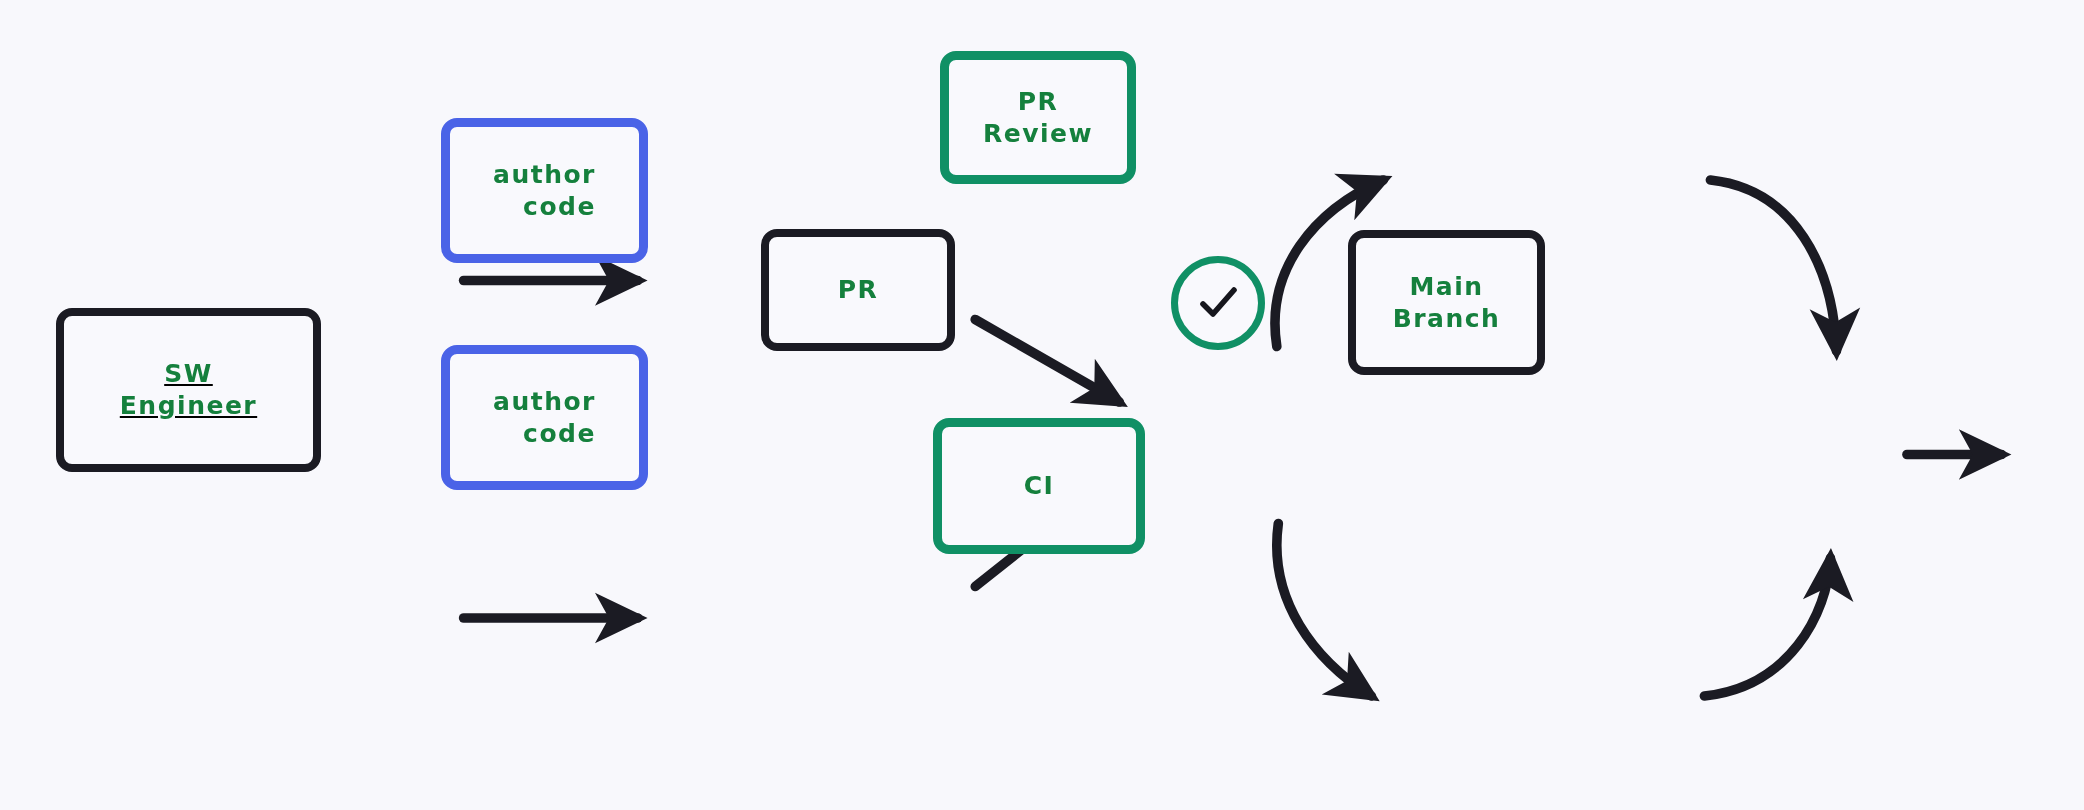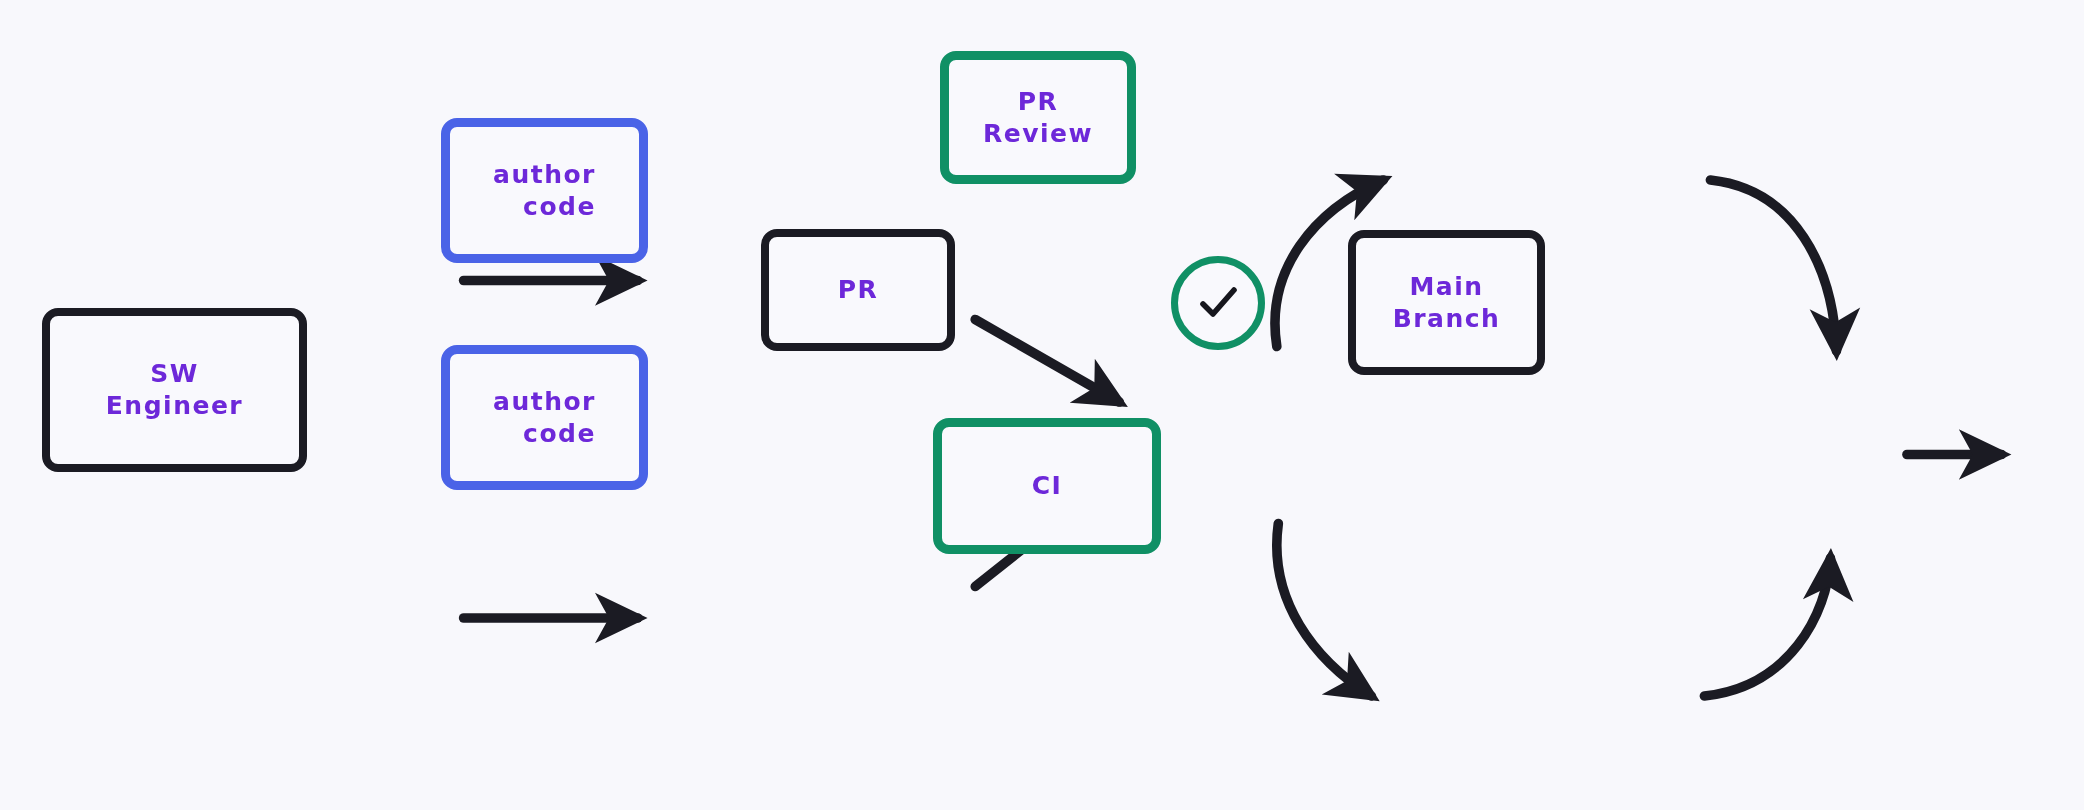--- a/index.html
+++ b/index.html
@@ -33,36 +33,36 @@
     align-items: center;
     justify-content: center;
     text-align: center;
     background: #f9f9fd;
     border-radius: 16px;
     z-index: 3;
   }
   .node-label {
     font-family: "DejaVu Sans", sans-serif;
     font-weight: 700;
-    color: #6d28d9;
+    color: #15803d;
     letter-spacing: 1.5px;
     line-height: 1.28;
     white-space: pre-line;
   }
   .node.dark   { border: 8px solid #1b1b23; }
   .node.blue   { border: 9px solid #4a63e7; text-align: right; }
   .node.green  { border: 9px solid #109065; }
 
   #node-ai-agent      { left: 42px;  top: 104px; width: 265px; height: 164px; }
-  #node-sw-engineer   { left: 42px;  top: 308px; width: 265px; height: 164px; }
+  #node-sw-engineer   { left: 56px;  top: 308px; width: 265px; height: 164px; text-decoration: underline; }
   #node-author-code-1 { left: 441px; top: 118px; width: 207px; height: 145px; }
   #node-author-code-2 { left: 441px; top: 345px; width: 207px; height: 145px; }
   #node-pr            { left: 761px; top: 229px; width: 194px; height: 122px; }
   #node-pr-review     { left: 940px; top: 51px;  width: 196px; height: 133px; }
-  #node-ci            { left: 933px; top: 418px; width: 228px; height: 136px; }
+  #node-ci            { left: 933px; top: 418px; width: 212px; height: 136px; }
   #node-main-branch   { left: 1348px; top: 230px; width: 197px; height: 145px; }
 
   #node-ai-agent .node-label,
   #node-sw-engineer .node-label { font-size: 25px; }
   #node-author-code-1 .node-label,
   #node-author-code-2 .node-label { font-size: 25px; }
   #node-pr .node-label { font-size: 25px; }
   #node-pr-review .node-label { font-size: 25px; }
   #node-ci .node-label { font-size: 25px; }
   #node-main-branch .node-label { font-size: 25px; }

